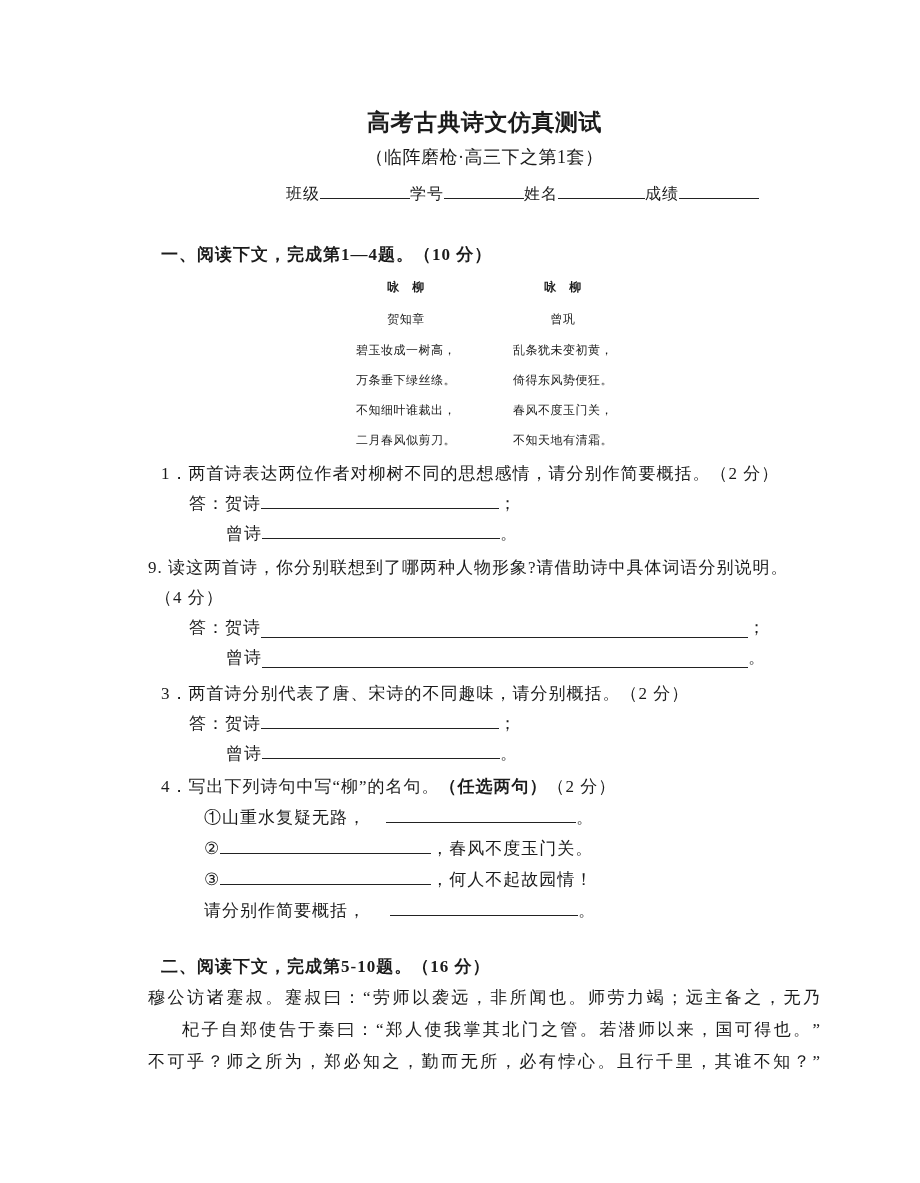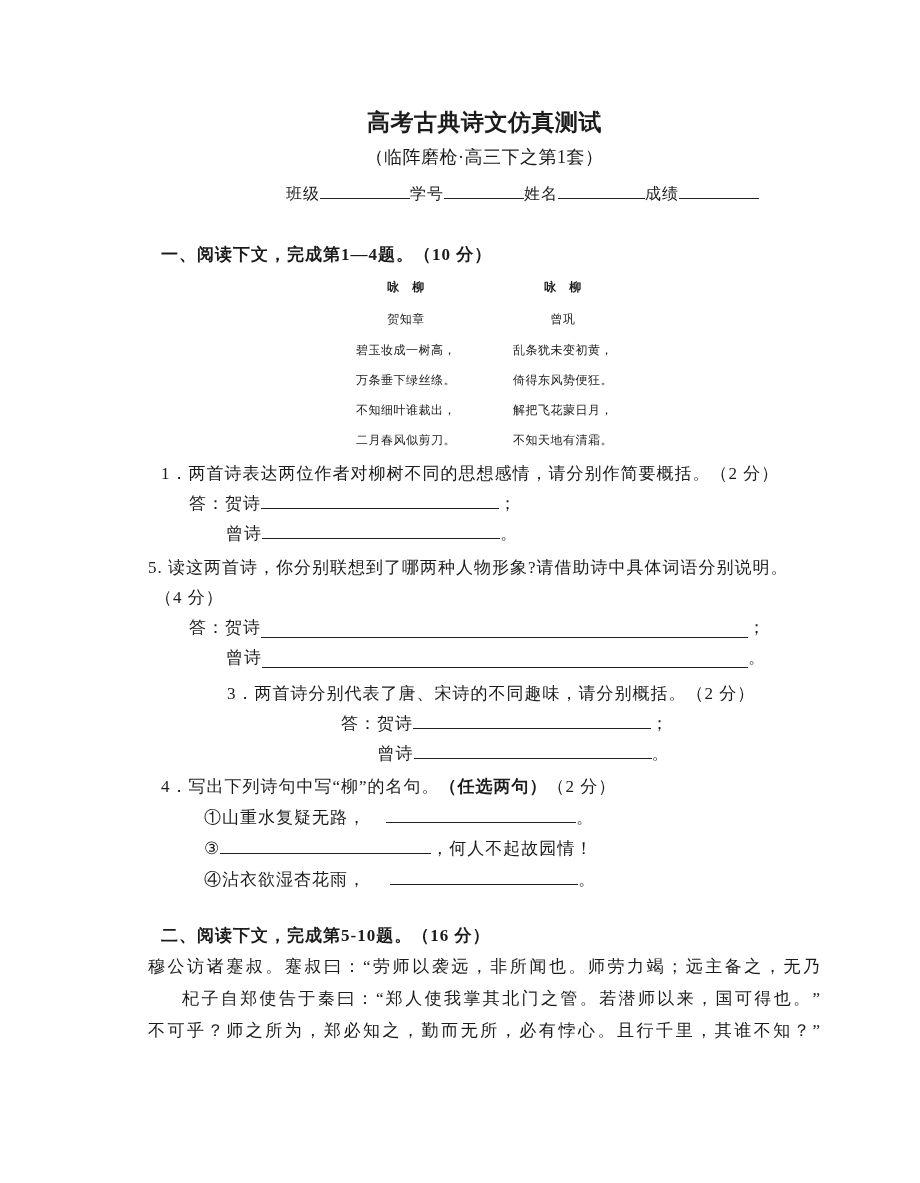--- a/index.html
+++ b/index.html
@@ -33,21 +33,21 @@
   .poem-line   { line-height: 30px; }
 
   .q-line { line-height: 30px; }
   .q-indent { margin-left: 13px; }
   .q2-start { margin-left: 0; }
   .q2-score { margin-left: 7px; }
   .ans-a { margin-left: 41px; }
   .ans-b { margin-left: 78px; }
   .q1-block { margin-top: 4px; }
   .q2-block { margin-top: 4px; }
-  .q3-block { margin-top: 6px; text-align: center; }
+  .q3-block { margin-top: 6px; }
   .q4-block { margin-top: 3px; font-family: Liberation Serif, serif; }
   .q4-item { margin-left: 56px; line-height: 31px; }
   .bold { font-weight: bold; }
 
   .ansflex { display: flex; align-items: flex-end; margin-right: 55px; }
   .ansflex .label { white-space: nowrap; }
   .blank-grow { flex: 1 1 auto; border-bottom: 1px solid #222; height: 22px; margin-bottom: 5px; }
 
   .para { margin-top: 2px; }
   .para-line { line-height: 32px; text-align: justify; text-align-last: justify; }
@@ -72,33 +72,33 @@
       <div class="poem-line">碧玉妆成一树高，</div>
       <div class="poem-line">万条垂下绿丝绦。</div>
       <div class="poem-line">不知细叶谁裁出，</div>
       <div class="poem-line">二月春风似剪刀。</div>
     </div>
     <div class="poem">
       <div class="poem-title">咏　柳</div>
       <div class="poem-author">曾巩</div>
       <div class="poem-line">乱条犹未变初黄，</div>
       <div class="poem-line">倚得东风势便狂。</div>
-      <div class="poem-line">解把飞花蒙日月，</div>
+      <div class="poem-line">春风不度玉门关，</div>
       <div class="poem-line">不知天地有清霜。</div>
     </div>
   </div>
 
   <div class="q1-block">
     <div class="q-line q-indent">1．两首诗表达两位作者对柳树不同的思想感情，请分别作简要概括。（2 分）</div>
     <div class="q-line ans-a"><span>答：贺诗</span><span class="blank w238"></span><span>；</span></div>
     <div class="q-line ans-b"><span>曾诗</span><span class="blank w238"></span><span>。</span></div>
   </div>
 
   <div class="q2-block">
-    <div class="q-line q2-start">5. 读这两首诗，你分别联想到了哪两种人物形象?请借助诗中具体词语分别说明。</div>
+    <div class="q-line q2-start">9. 读这两首诗，你分别联想到了哪两种人物形象?请借助诗中具体词语分别说明。</div>
     <div class="q-line q2-score">（4 分）</div>
     <div class="q-line ans-a ansflex">
         <span class="label">答：贺诗</span>
         <span class="blank-grow"></span>
         <span>；</span>
       </div>
     <div class="q-line ans-b ansflex">
         <span class="label">曾诗</span>
         <span class="blank-grow"></span>
         <span>。</span>
@@ -107,22 +107,23 @@
 
   <div class="q3-block">
     <div class="q-line q-indent">3．两首诗分别代表了唐、宋诗的不同趣味，请分别概括。（2 分）</div>
     <div class="q-line ans-a"><span>答：贺诗</span><span class="blank w238"></span><span>；</span></div>
     <div class="q-line ans-b"><span>曾诗</span><span class="blank w238"></span><span>。</span></div>
   </div>
 
   <div class="q4-block">
     <div class="q-line q-indent"><span>4．写出下列诗句中写“柳”的名句。</span><span class="bold">（任选两句）</span><span>（2 分）</span></div>
     <div class="q4-item"><span>①山重水复疑无路，</span><span class="blank w190 gap20"></span><span>。</span></div>
+    <div class="q4-item"><span>②</span><span class="blank w211"></span><span>，春风不度玉门关。</span></div>
     <div class="q4-item"><span>③</span><span class="blank w211"></span><span>，何人不起故园情！</span></div>
-    <div class="q4-item"><span>④沾衣欲湿杏花雨，</span><span class="blank w188 gap24"></span><span>。</span></div>
+    <div class="q4-item"><span>请分别作简要概括，</span><span class="blank w188 gap24"></span><span>。</span></div>
   </div>
 
   <div class="sec-header sec2-header">二、阅读下文，完成第5-10题。（16 分）</div>
 
   <div class="para">
     <div class="para-line">穆公访诸蹇叔。蹇叔曰：“劳师以袭远，非所闻也。师劳力竭；远主备之，无乃</div>
     <div class="para-line indent">杞子自郑使告于秦曰：“郑人使我掌其北门之管。若潜师以来，国可得也。”</div>
     <div class="para-line">不可乎？师之所为，郑必知之，勤而无所，必有悖心。且行千里，其谁不知？”</div>
   </div>
 

